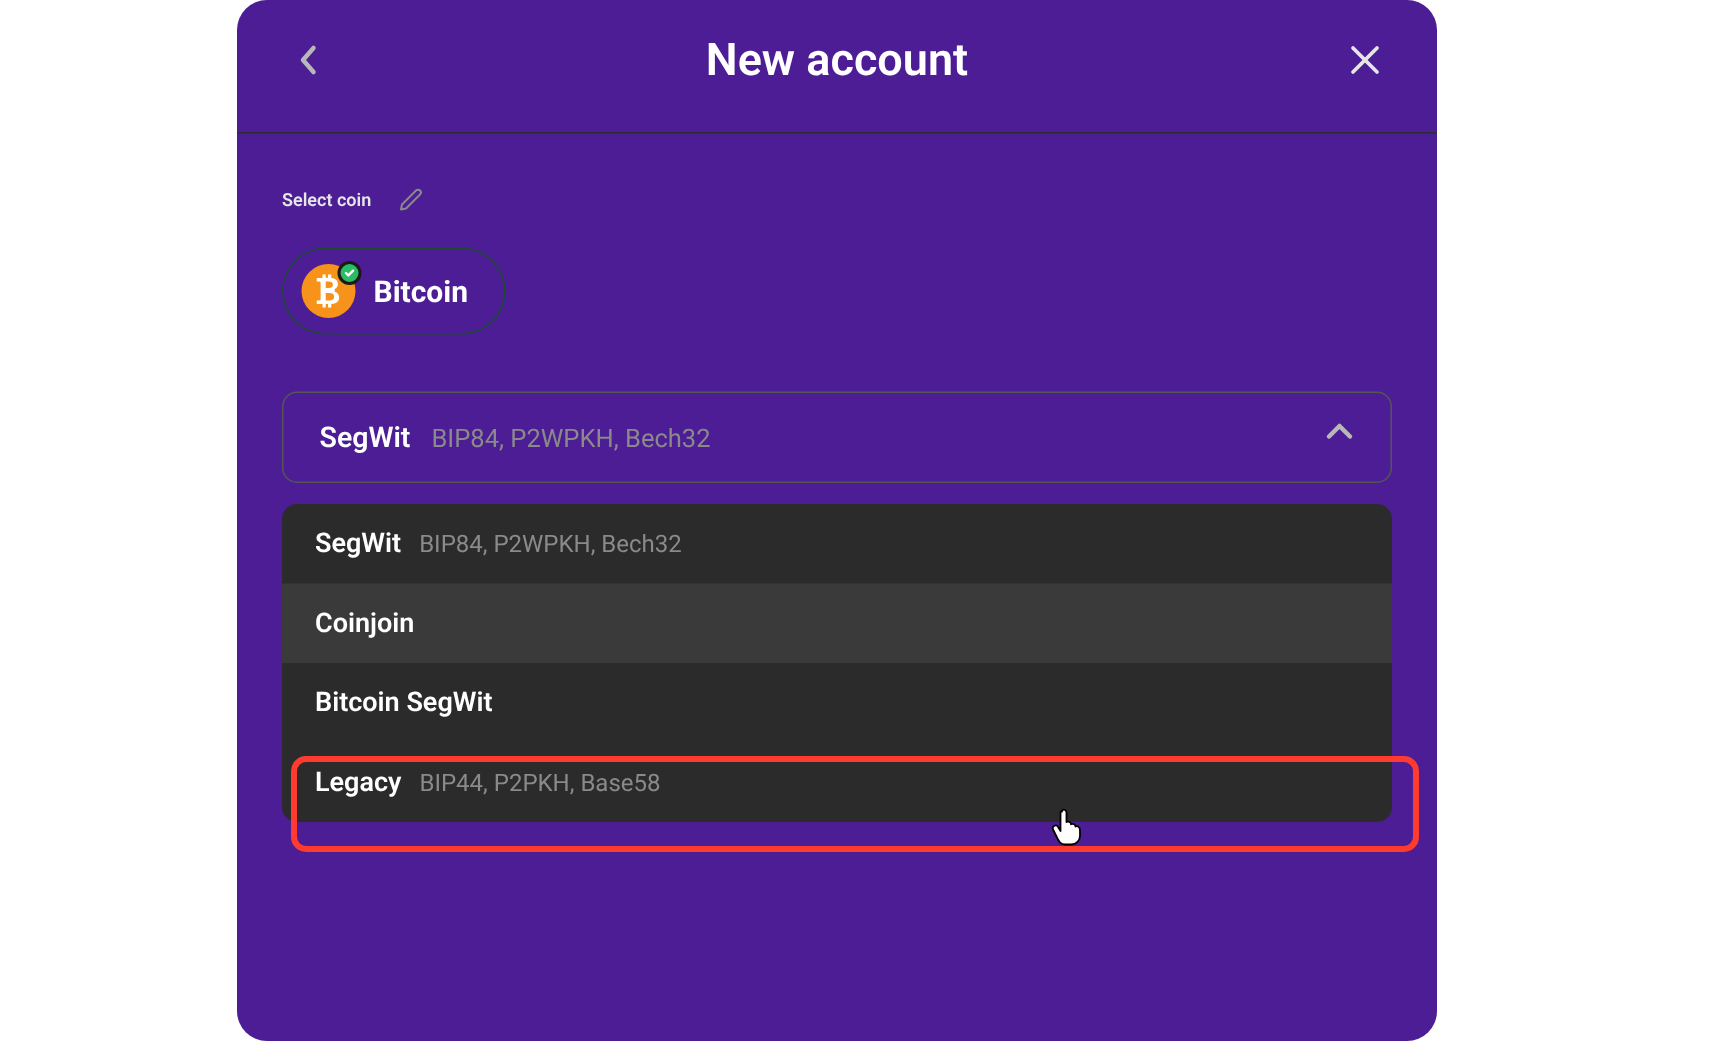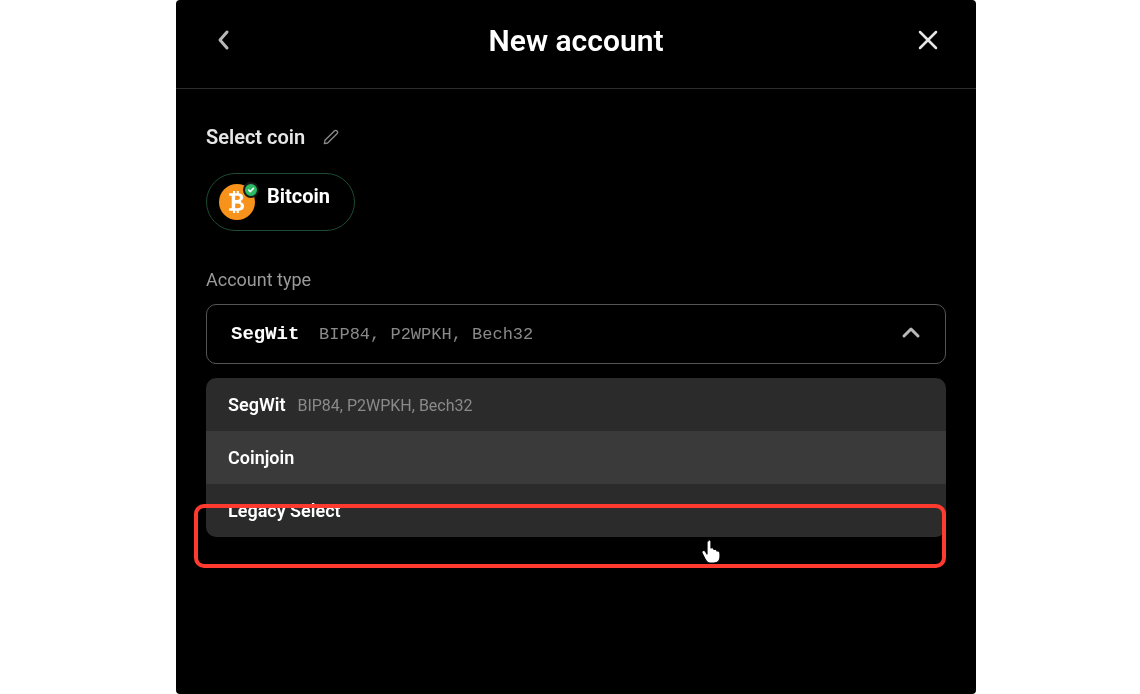--- a/index.html
+++ b/index.html
@@ -6,26 +6,26 @@
   body {
     width: 1140px;
     height: 694px;
     background: #ffffff;
     font-family: -apple-system, BlinkMacSystemFont, "Segoe UI", Roboto, Arial, sans-serif;
     overflow: hidden;
     position: relative;
   }
   .modal {
     position: absolute;
-    left: 176px;
+    left: 158px;
     top: 0;
     width: 800px;
     height: 694px;
-    background: #000000;
-    border-radius: 4px;
+    background: #4c1d95;
+    border-radius: 20px;
     overflow: hidden;
   }
   .modal-header {
     display: flex;
     align-items: center;
     justify-content: space-between;
     padding: 20px 28px 28px 28px;
     border-bottom: 1px solid #2c2c2c;
   }
   .back-btn {
@@ -49,33 +49,34 @@
   .modal-title {
     color: #ffffff;
     font-size: 30px;
     font-weight: 600;
   }
   .modal-body {
     padding: 36px 30px 0 30px;
   }
   .section-label {
     color: #e6e6e6;
-    font-size: 20px;
+    font-size: 12px;
     font-weight: 600;
     display: flex;
     align-items: center;
     gap: 18px;
     margin-bottom: 24px;
   }
   .edit-icon {
     color: #8a8a8a;
     display: inline-flex;
   }
   .coin-pill {
     display: inline-flex;
+    align-items: center;
     gap: 12px;
     padding: 10px 24px 10px 12px;
     border: 1.5px solid #1d4b32;
     border-radius: 999px;
     margin-bottom: 38px;
   }
   .coin-icon-wrap {
     position: relative;
     width: 36px;
     height: 36px;
@@ -116,25 +117,24 @@
   .account-type-label {
     color: #9a9a9a;
     font-size: 18px;
     margin-bottom: 14px;
   }
   .select-box {
     border: 1px solid #555;
     border-radius: 10px;
     padding: 18px 24px;
     display: flex;
-    align-items: flex-end;
+    align-items: flex-start;
     justify-content: space-between;
     cursor: pointer;
     margin-bottom: 14px;
-    font-family: Liberation Mono, monospace;
   }
   .select-main {
     color: #fff;
     font-size: 19px;
     font-weight: 600;
   }
   .select-sub {
     color: #8a8a8a;
     font-size: 17px;
     font-weight: 400;
@@ -226,21 +226,20 @@
         </div>
         <div class="check-badge">
           <svg width="8" height="8" viewBox="0 0 10 10" fill="none" stroke="#fff" stroke-width="2" stroke-linecap="round" stroke-linejoin="round">
               <polyline points="2 5 4 7 8 3"></polyline>
             </svg>
         </div>
       </div>
       <span class="coin-name">Bitcoin</span>
     </div>
 
-    <div class="account-type-label">Account type</div>
 
     <div class="select-box">
       <div>
         <span class="select-main">SegWit</span>
         <span class="select-sub">BIP84, P2WPKH, Bech32</span>
       </div>
       <span class="chevron">
         <svg width="20" height="14" viewBox="0 0 20 14" fill="none" stroke="currentColor" stroke-width="3" stroke-linecap="round" stroke-linejoin="round">
             <polyline points="3 10 10 3 17 10"></polyline>
           </svg>
@@ -249,21 +248,25 @@
 
     <div class="dropdown">
       <div class="dropdown-item">
         <span class="item-name">SegWit</span>
         <span class="item-detail">BIP84, P2WPKH, Bech32</span>
       </div>
       <div class="dropdown-item hover">
         <span class="item-name">Coinjoin</span>
       </div>
       <div class="dropdown-item">
-        <span class="item-name">Legacy Select</span>
+        <span class="item-name">Bitcoin SegWit</span>
+      </div>
+      <div class="dropdown-item">
+        <span class="item-name">Legacy</span>
+        <span class="item-detail">BIP44, P2PKH, Base58</span>
       </div>
     </div>
 
   </div>
 </div>
 
 <div class="highlight-ring"></div>
 
 <div class="cursor-pointer-icon">
   <svg width="22" height="26" viewBox="0 0 22 26">

